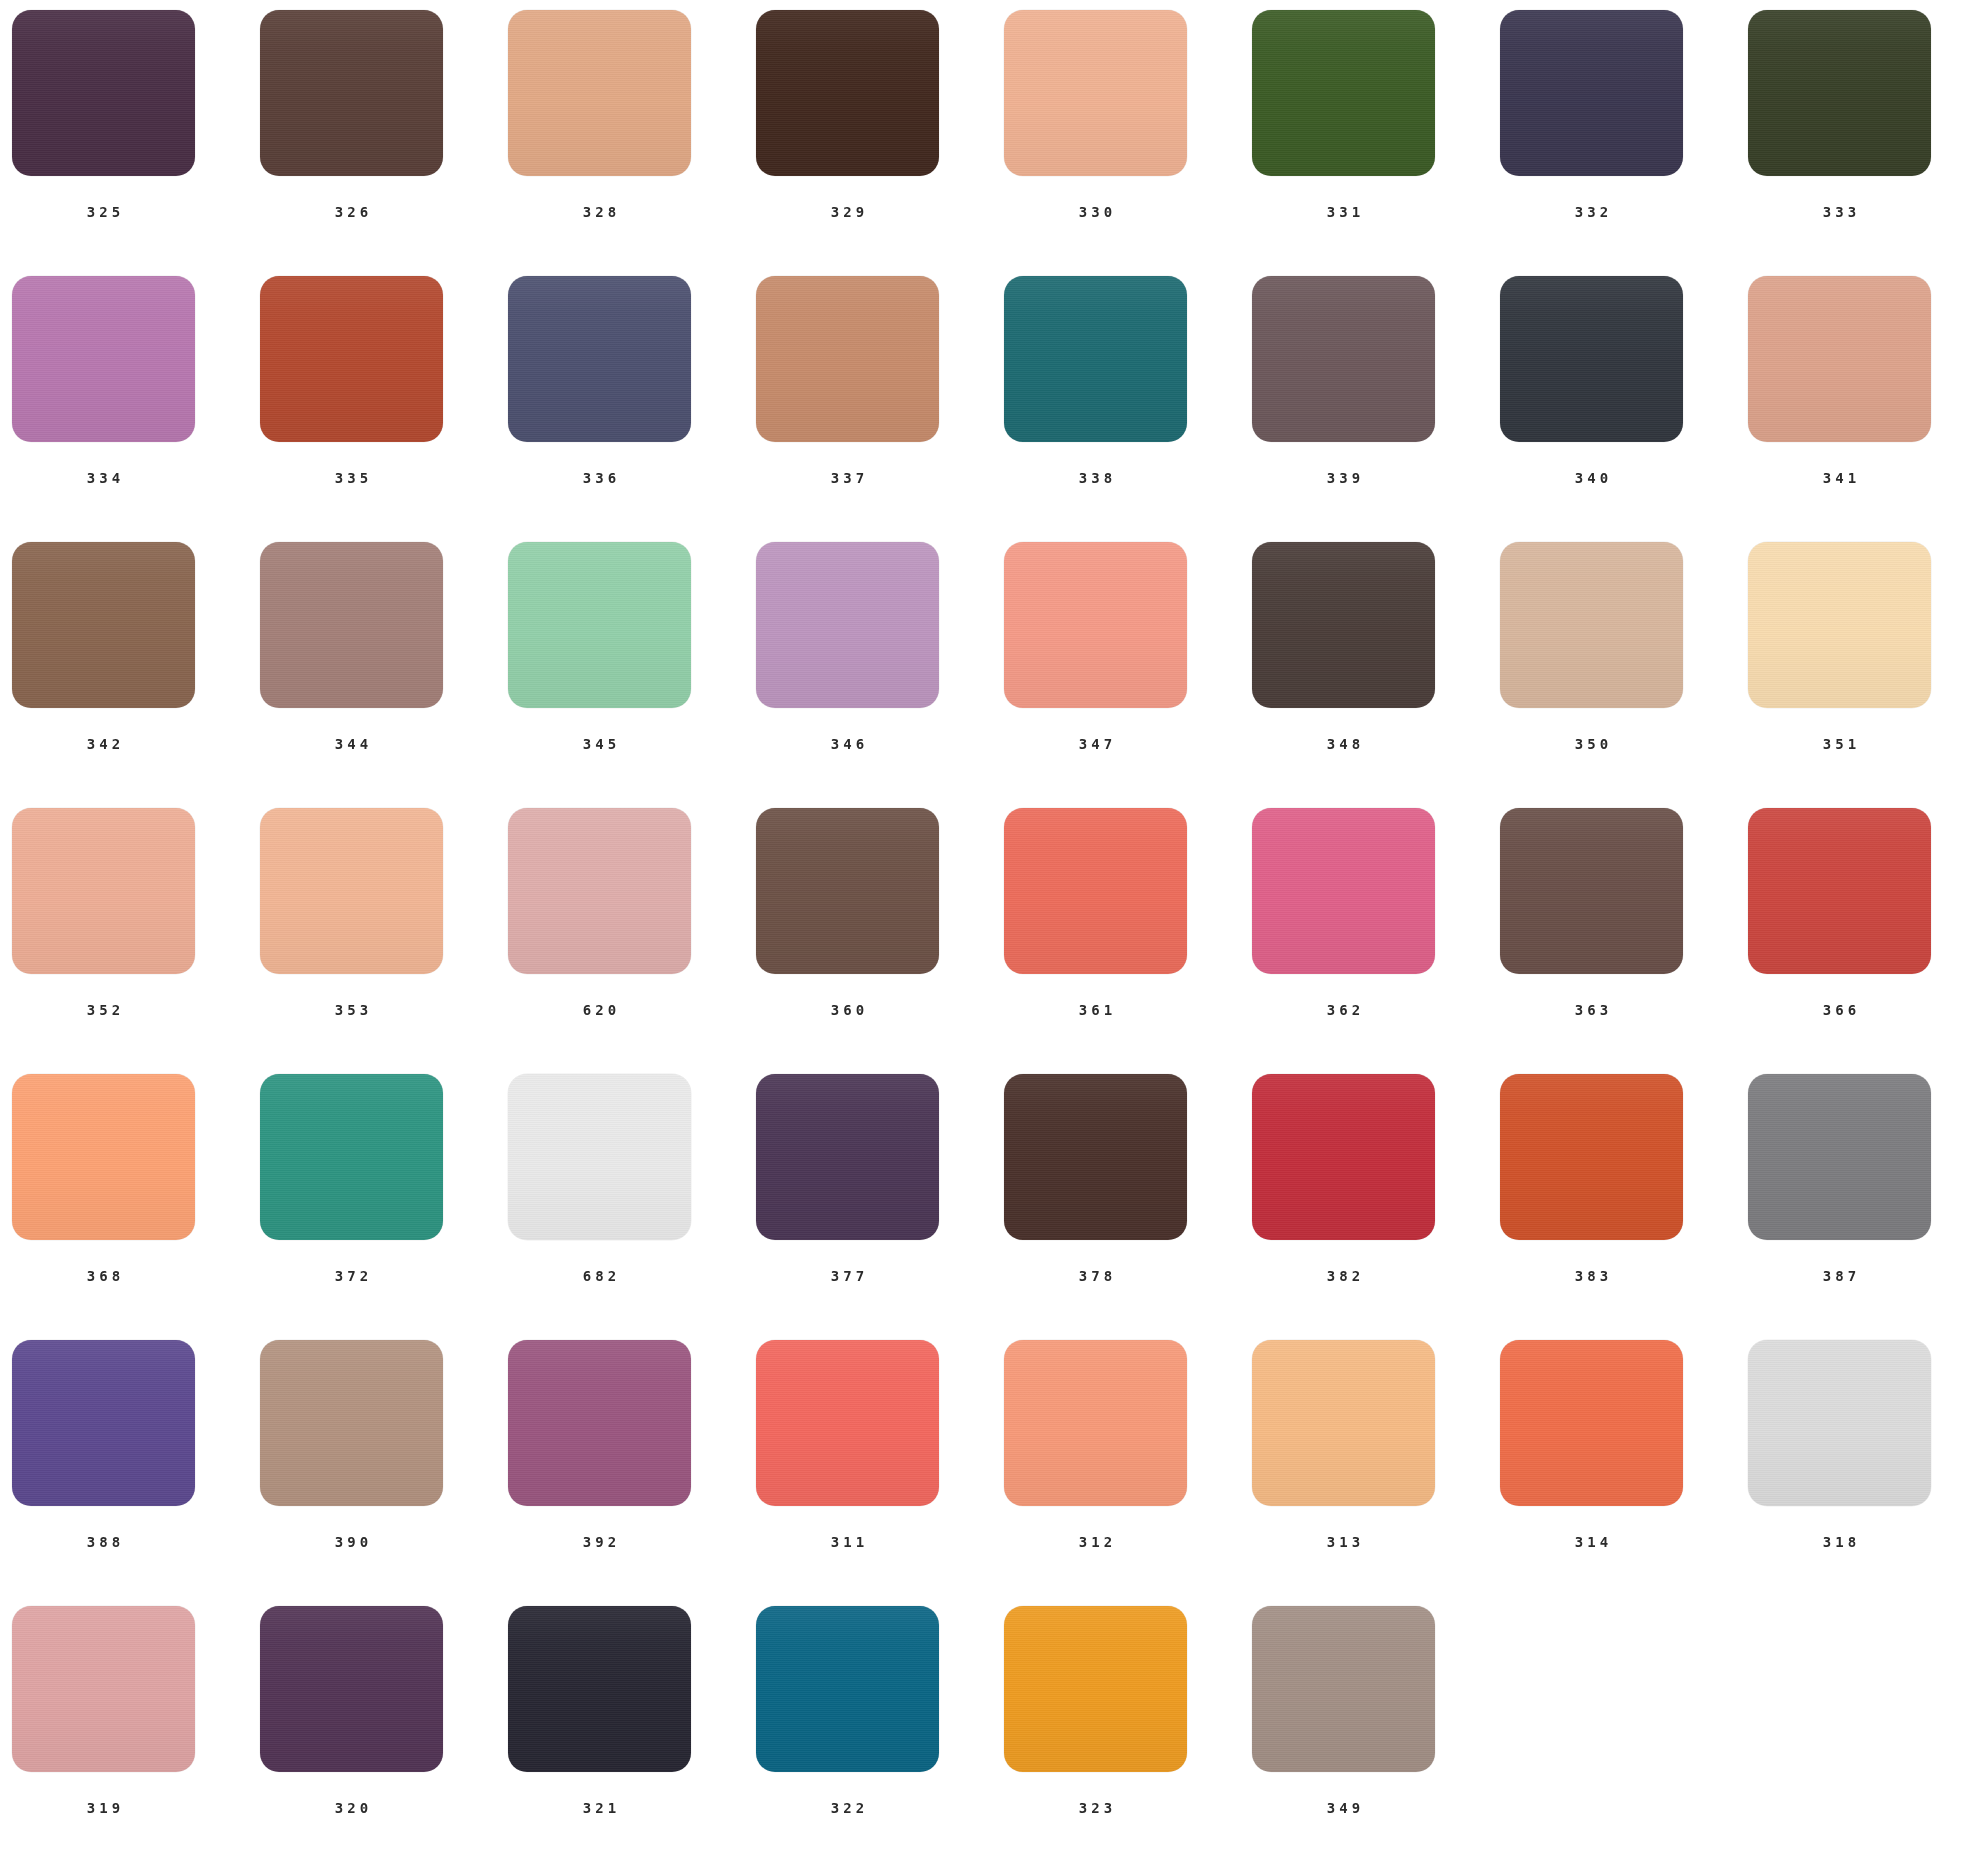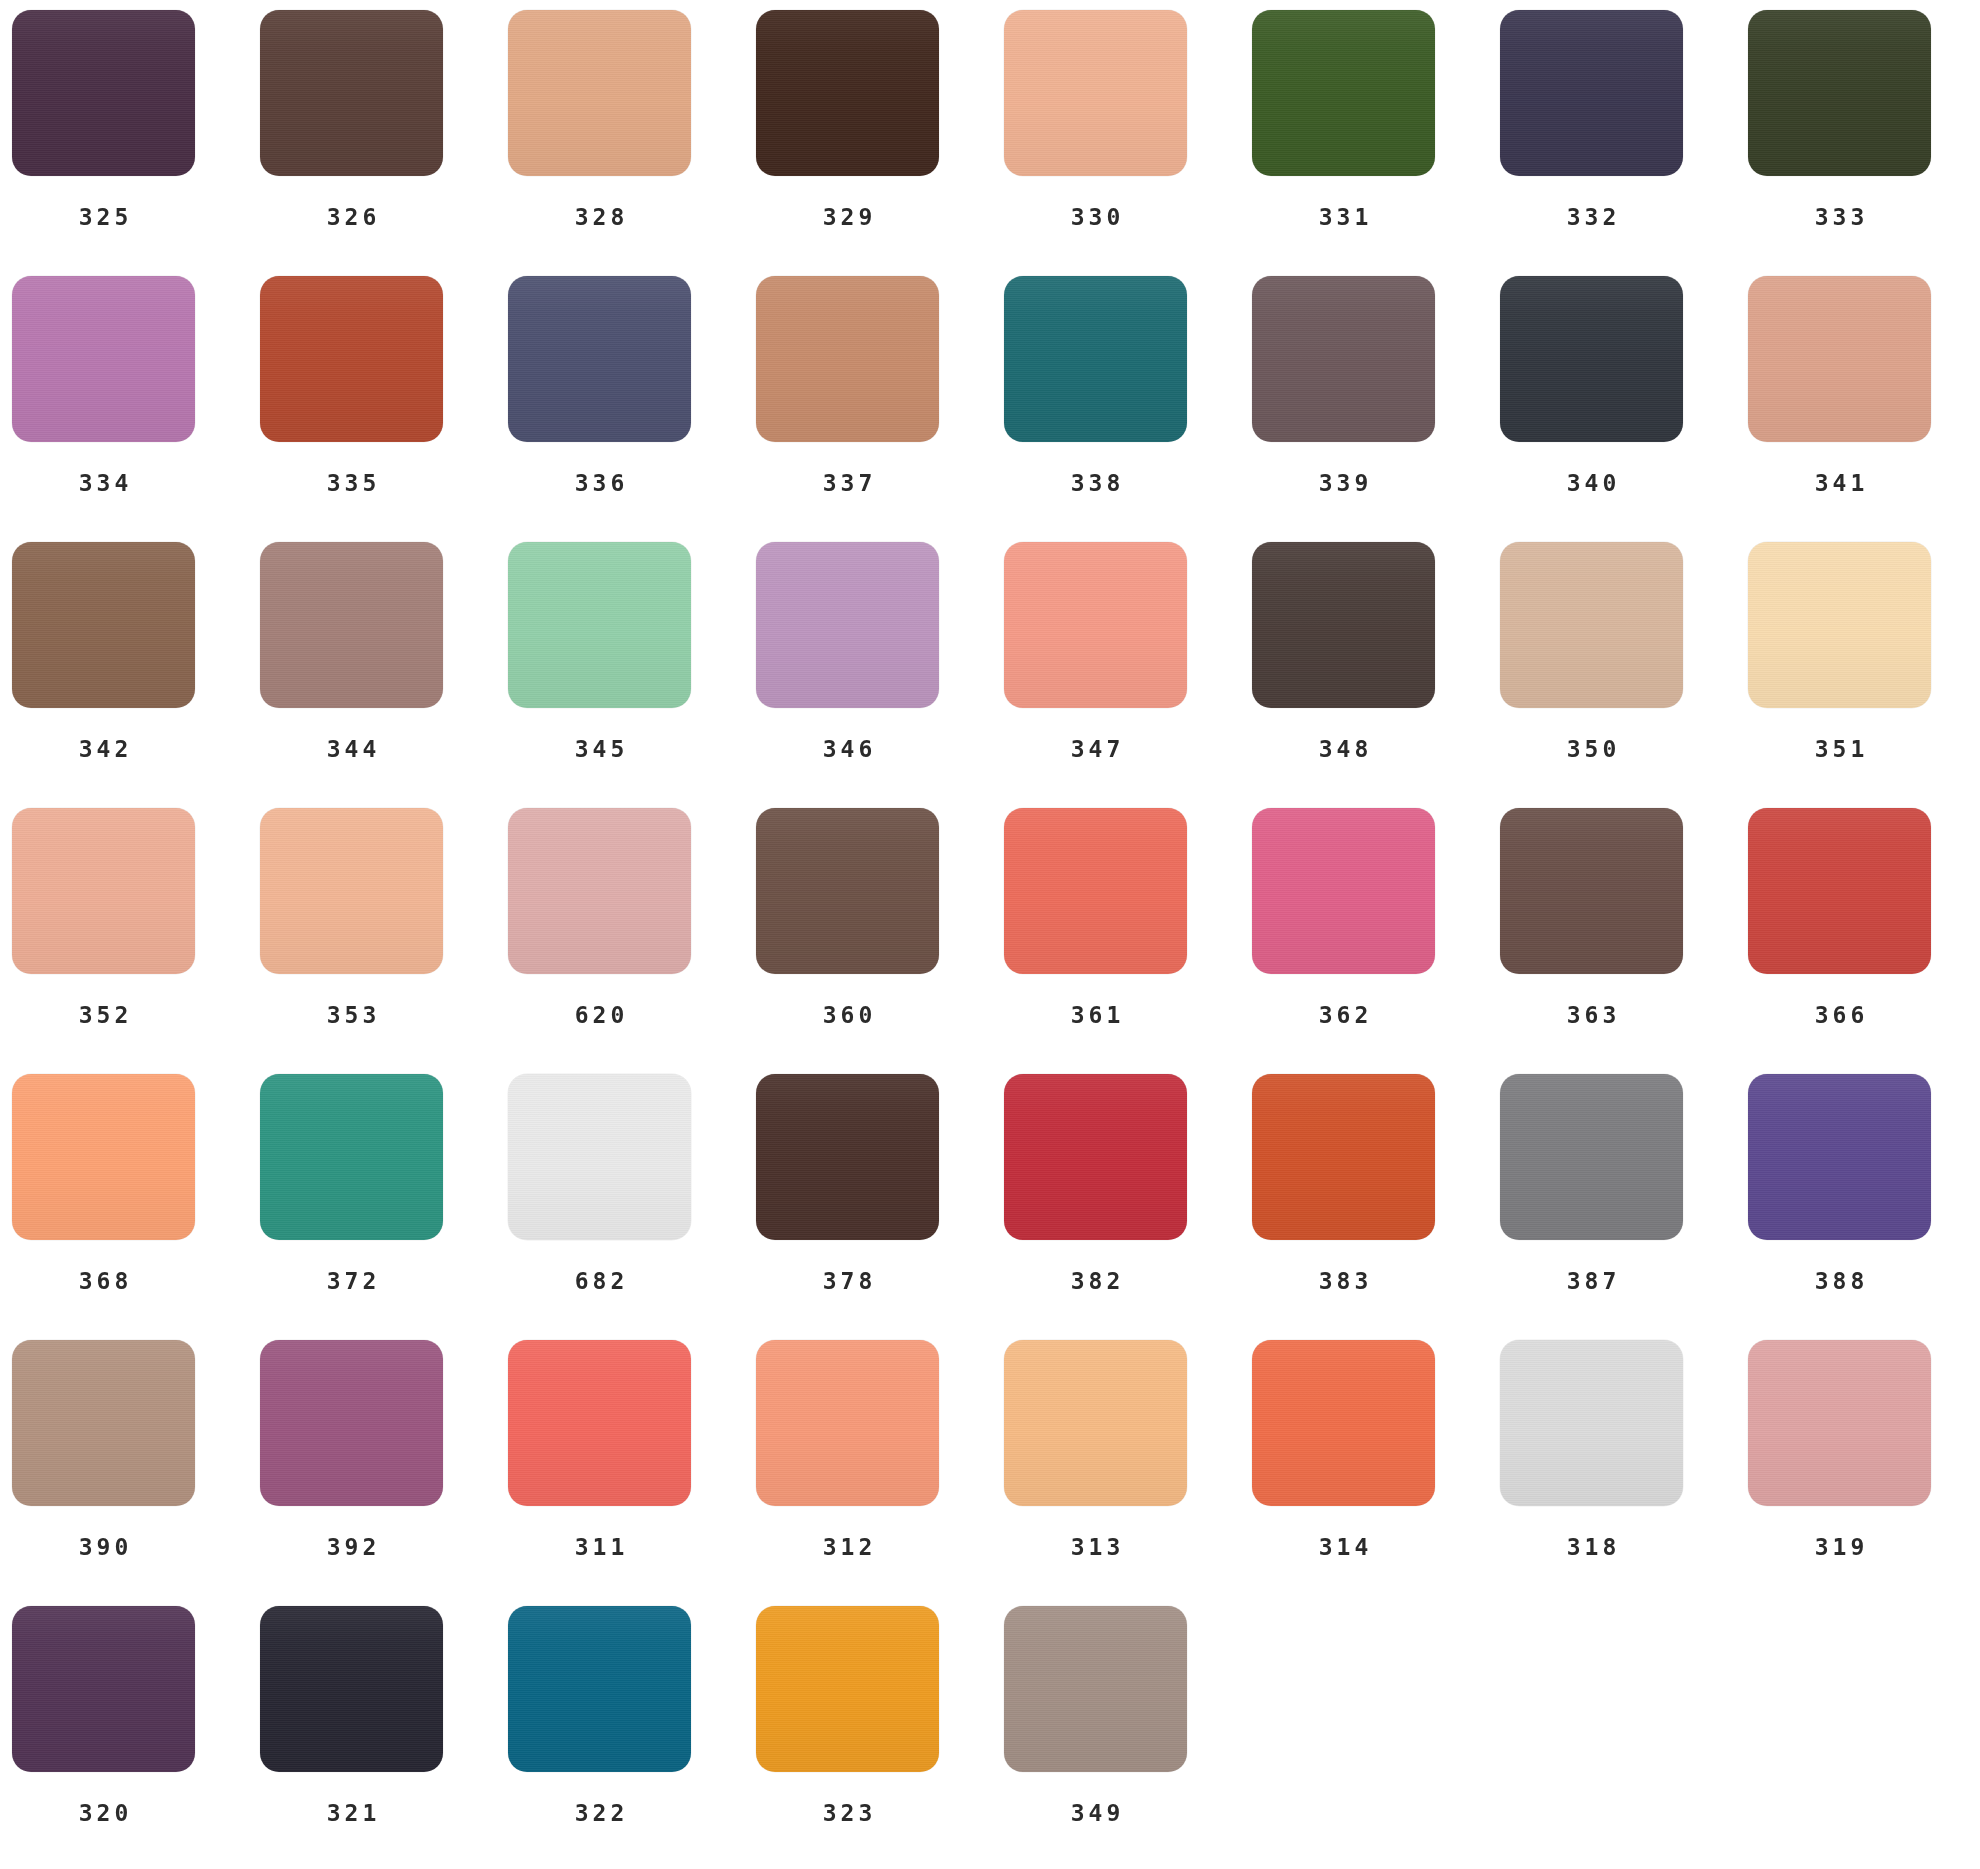--- a/index.html
+++ b/index.html
@@ -58,21 +58,21 @@
         rgba(255,255,255,0.035) 1px,
         rgba(0,0,0,0.022) 1px,
         rgba(0,0,0,0.022) 2px);
     pointer-events: none;
   }
 
   .swatch-label {
     width: 183px;
     text-align: center;
     margin-top: 28px;
-    font-size: 23px;
+    font-size: 14px;
     letter-spacing: 4px;
     color: #2b2b2b;
     font-weight: 600;
     font-family: "DejaVu Sans Mono", "Liberation Mono", monospace;
     text-indent: 4px;
   }
 </style>
 </head>
 <body style="background-color: rgb(255, 255, 255);">
 
@@ -211,20 +211,24 @@
     </div>
     <div class="swatch-cell">
       <div class="swatch-chip" style="background-color: rgb(46, 149, 130);"></div>
       <div class="swatch-label">372</div>
     </div>
     <div class="swatch-cell">
       <div class="swatch-chip" style="background-color: rgb(234, 234, 234);"></div>
       <div class="swatch-label">682</div>
     </div>
     <div class="swatch-cell">
+      <div class="swatch-chip" style="background-color: rgb(76, 55, 86);"></div>
+      <div class="swatch-label">377</div>
+    </div>
+    <div class="swatch-cell">
       <div class="swatch-chip" style="background-color: rgb(75, 50, 44);"></div>
       <div class="swatch-label">378</div>
     </div>
     <div class="swatch-cell">
       <div class="swatch-chip" style="background-color: rgb(195, 47, 61);"></div>
       <div class="swatch-label">382</div>
     </div>
     <div class="swatch-cell">
       <div class="swatch-chip" style="background-color: rgb(209, 83, 43);"></div>
       <div class="swatch-label">383</div>

